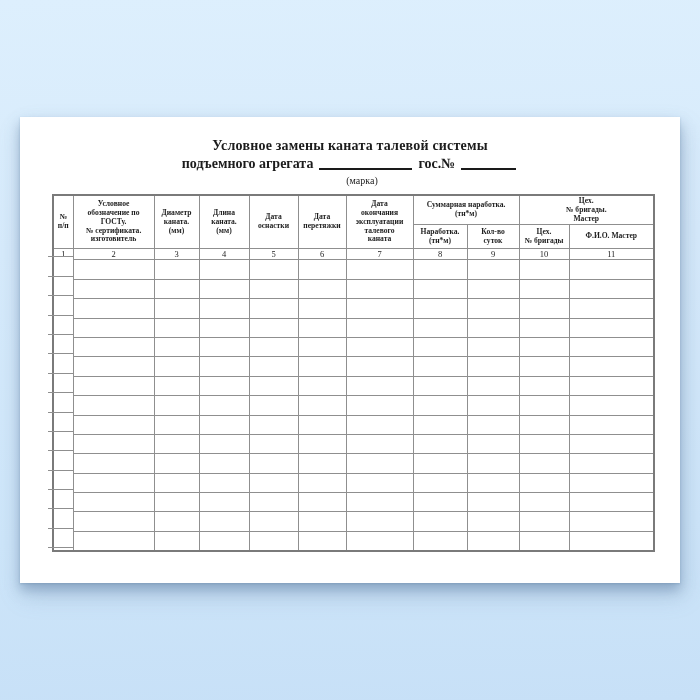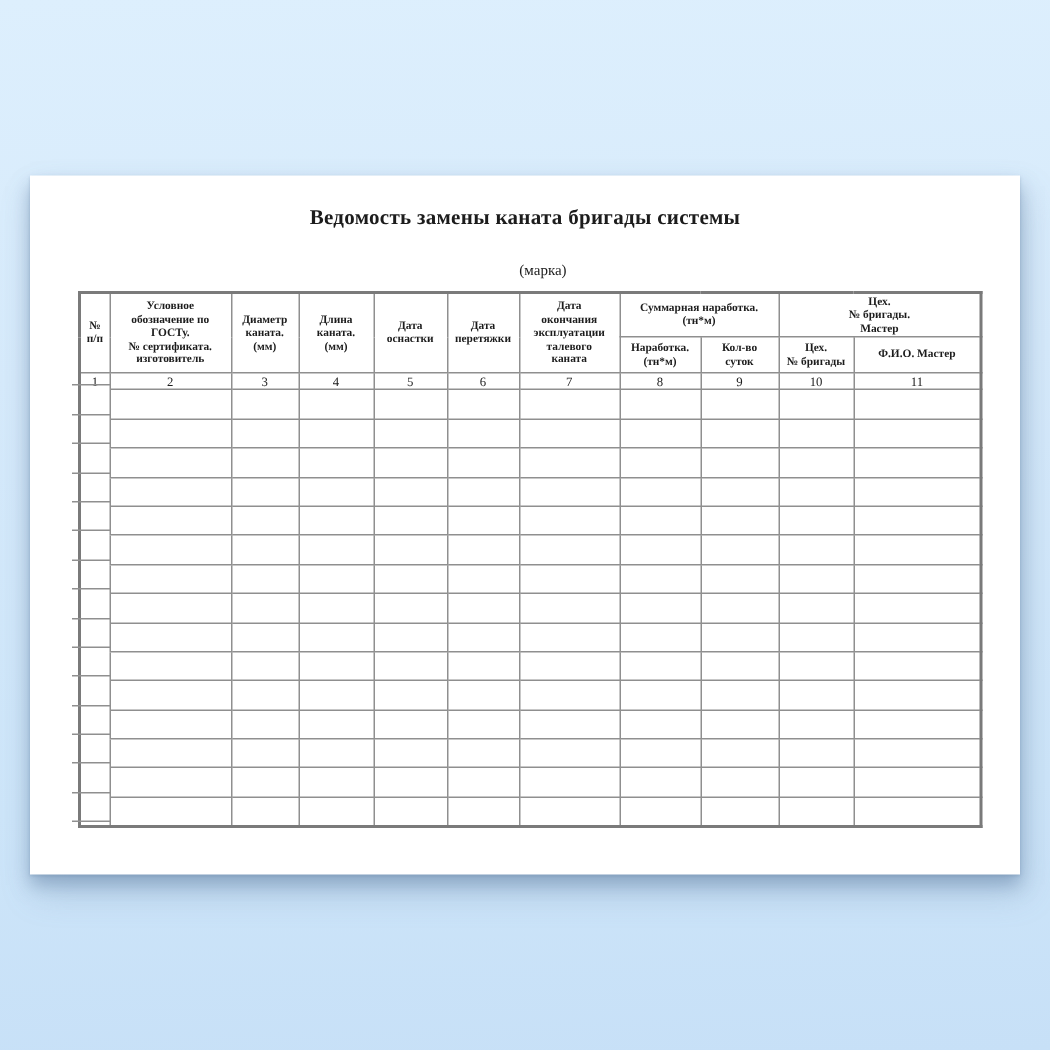--- a/index.html
+++ b/index.html
@@ -57,22 +57,23 @@
   .form tbody td:first-child::after {
     content:""; position:absolute; left:-6px; right:-1px; bottom:2px; height:1px;
     background:#8f8f8f;
   }
 </style>
 </head>
 <body>
 
 <div class="page">
 
-  <div class="title1">Ведомость замены каната бригады системы</div>
-
+  <div class="title1">Условное замены каната талевой системы</div>
+
+  <div class="title2"><span>подъемного агрегата</span><span class="blank b1"></span><span>гос.№</span><span class="blank b2"></span></div>
 
   <div class="marka">(марка)</div>
 
   <table class="form">
     <colgroup>
       <col style="width:20px">
         <col style="width:81px">
         <col style="width:45px">
       <col style="width:50px">
         <col style="width:49px">

